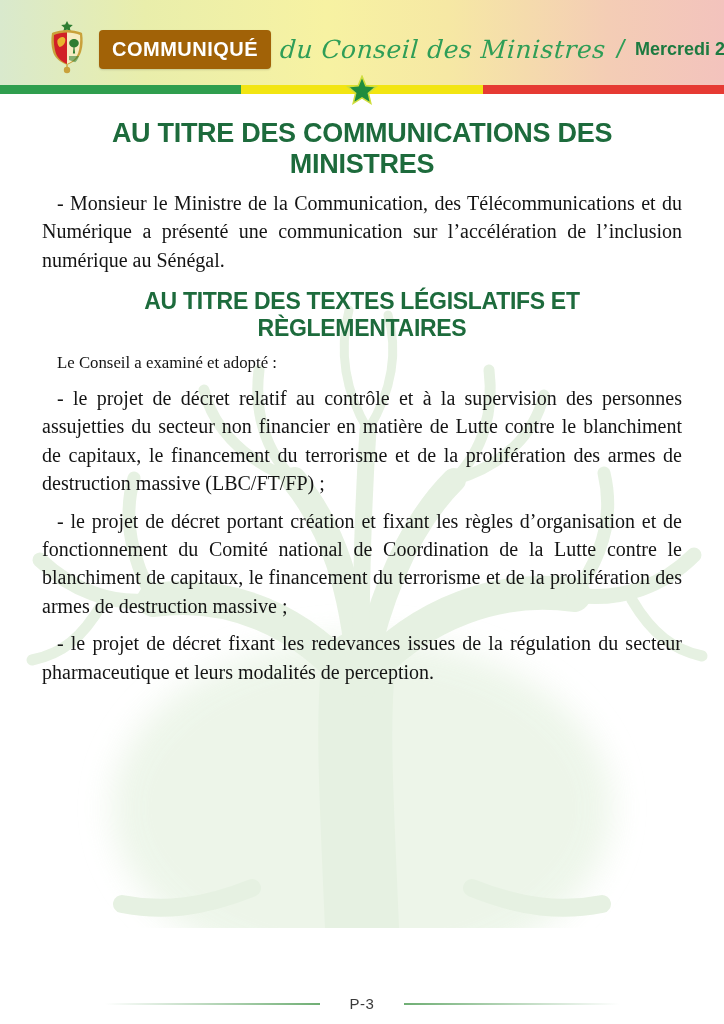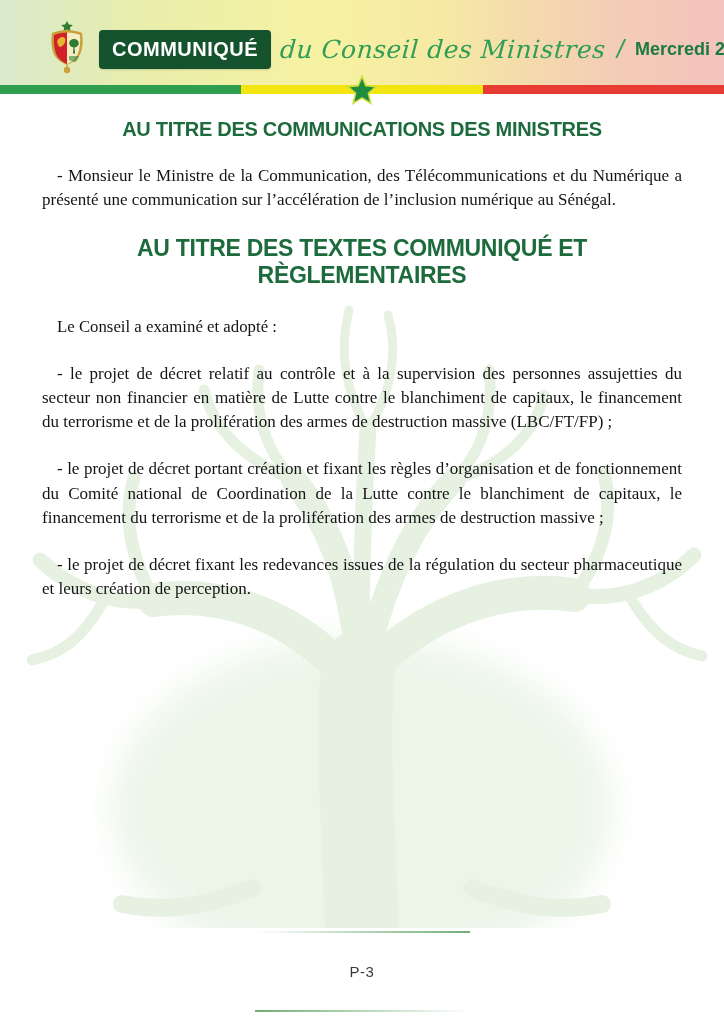--- a/index.html
+++ b/index.html
@@ -18,21 +18,21 @@
     background:linear-gradient(90deg,
       #d9e9cd 0%, #e9eeab 20%, #f7f2a2 45%,
       #f6e8a4 62%, #f4cdb5 84%, #f3c3bd 100%);
   }
   .hero-row{
     position:absolute;left:44px;top:20px;right:20px;
     display:flex;align-items:center;gap:9px;
   }
   .emblem{width:46px;height:58px;flex:0 0 auto;}
   .badge{
-    background:#14532d;color:#ffffff;
+    background:#a16207;color:#ffffff;
     font-family:"Liberation Sans",sans-serif;font-weight:bold;
     font-size:20px;letter-spacing:.5px;
     padding:8px 13px;border-radius:4px;white-space:nowrap;
     box-shadow:0 1px 2px rgba(0,0,0,.15);
   }
   .script{
     font-family:"DejaVu Serif",serif;font-style:italic;
     color:#2f9e57;font-size:25px;white-space:nowrap;
     letter-spacing:.5px;transform:skewX(-4deg);
   }
@@ -61,39 +61,38 @@
   .watermark{
     position:absolute;left:2px;top:288px;width:720px;height:640px;
     opacity:.85;pointer-events:none;z-index:0;
   }
 
   
   main{position:relative;padding:0 42px;z-index:1;}
   .section-heading{
     color:#1d6b3c;
     font-family:"Liberation Sans",sans-serif;
-    font-weight:bold;font-size:20px;letter-spacing:-0.3px;
+    font-weight:bold;font-size:27px;letter-spacing:-0.3px;
     text-align:center;margin:24px 0 6px 0;
   }
   .section-heading.second{font-size:23px;margin-top:14px;}
   .body-p{
-    font-size:17px;line-height:1.42;color:#141414;
-    text-align:justify;text-indent:15px;margin:23px 0;
+    font-size:20px;line-height:1.42;color:#141414;
+    text-align:justify;text-indent:15px;margin:9px 0;
   }
   .intro-p{
     font-size:16.8px;line-height:1.42;color:#141414;
-    text-indent:15px;margin:26px 0 6px 0;
+    text-indent:15px;margin:9px 0 6px 0;
   }
 
   
   footer{
     position:absolute;left:0;right:0;bottom:12px;
     display:flex;align-items:center;justify-content:center;gap:30px;
     z-index:1;
-    flex-direction:column;
   }
   .fline{width:215px;height:2px;}
   .fline.l{background:linear-gradient(to right,rgba(134,183,134,0),#6fae74);}
   .fline.r{background:linear-gradient(to left,rgba(134,183,134,0),#6fae74);}
   .page-num{
     font-family:"Liberation Sans",sans-serif;
     font-size:15px;color:#3a3a3a;letter-spacing:.5px;
   }
 </style>
 </head>
@@ -165,27 +164,27 @@
       <path d="M250,600 C200,620 160,624 120,616" stroke-width="18"></path>
       <path d="M470,600 C520,620 560,624 600,616" stroke-width="18"></path>
     </g>
   </svg>
 
   <main>
     <h1 class="section-heading">AU TITRE DES COMMUNICATIONS DES MINISTRES</h1>
 
     <p class="body-p">- Monsieur le Ministre de la Communication, des Télécommunications et du Numérique a présenté une communication sur l’accélération de l’inclusion numérique au Sénégal.</p>
 
-    <h1 class="section-heading second">AU TITRE DES TEXTES COMMUNIQUÉ ET RÈGLEMENTAIRES</h1>
+    <h1 class="section-heading second">AU TITRE DES TEXTES LÉGISLATIFS ET RÈGLEMENTAIRES</h1>
 
     <p class="intro-p">Le Conseil a examiné et adopté :</p>
 
     <p class="body-p">- le projet de décret relatif au contrôle et à la supervision des personnes assujetties du secteur non financier en matière de Lutte contre le blanchiment de capitaux, le financement du terrorisme et de la prolifération des armes de destruction massive (LBC/FT/FP) ;</p>
     <p class="body-p">- le projet de décret portant création et fixant les règles d’organisation et de fonctionnement du Comité national de Coordination de la Lutte contre le blanchiment de capitaux, le financement du terrorisme et de la prolifération des armes de destruction massive ;</p>
-    <p class="body-p">- le projet de décret fixant les redevances issues de la régulation du secteur pharmaceutique et leurs création de perception.</p>
+    <p class="body-p">- le projet de décret fixant les redevances issues de la régulation du secteur pharmaceutique et leurs modalités de perception.</p>
   </main>
 
   <footer>
     <div class="fline l"></div>
     <span class="page-num">P-3</span>
     <div class="fline r"></div>
   </footer>
 
 </div>
 

